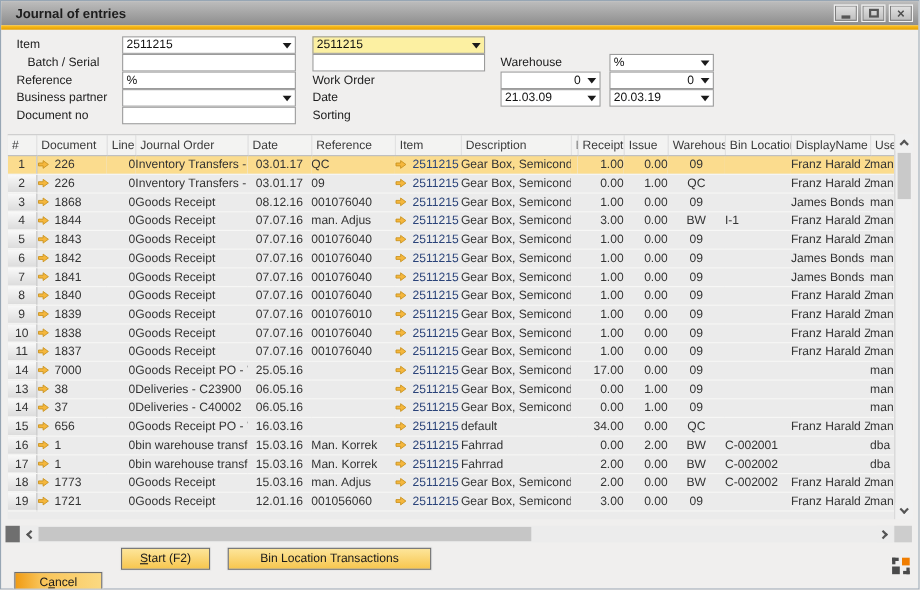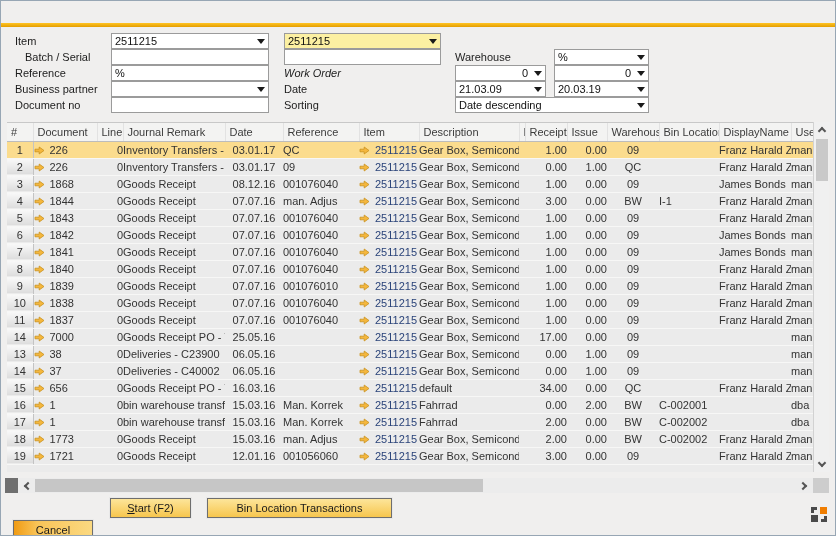--- a/index.html
+++ b/index.html
@@ -75,48 +75,61 @@
   .expand .tl{position:absolute;left:0;top:0;width:6px;height:6px;border-left:3px solid #4a4a4a;border-top:3px solid #4a4a4a;}
   .expand .tr{position:absolute;right:0;top:0;width:7px;height:7px;background:#f07d00;}
   .expand .bl{position:absolute;left:0;bottom:0;width:7px;height:7px;background:#4a4a4a;}
   .expand .br{position:absolute;right:0;bottom:0;width:6px;height:6px;border-right:3px solid #4a4a4a;border-bottom:3px solid #4a4a4a;}
 </style>
 </head>
 <body>
 
 <div class="window">
 
+  <div class="titlebar">
+    <span class="title">Journal of entries</span>
+    <div class="winbtns">
+      <div class="winbtn">
+          <span class="glyph-min"></span>
+        </div>
+      <div class="winbtn">
+          <span class="glyph-max"></span>
+        </div>
+      <div class="winbtn">
+          <span style="font-size:12px;">×</span>
+        </div>
+    </div>
+  </div>
   <div class="goldbar"></div>
 
   <span class="flabel" style="left:14px;top:33px;">Item</span>
   <div class="ffield combo" style="left:110px;top:32px;width:158px;"><span>2511215</span><span class="arr"></span></div>
   <div class="ffield combo active" style="left:283px;top:32px;width:157px;"><span>2511215</span><span class="arr"></span></div>
 
   <span class="flabel" style="left:24px;top:49px;">Batch / Serial</span>
   <div class="ffield" style="left:110px;top:48px;width:158px;"><span></span></div>
   <div class="ffield" style="left:283px;top:48px;width:157px;"><span></span></div>
   <span class="flabel" style="left:454px;top:49px;">Warehouse</span>
   <div class="ffield combo" style="left:553px;top:48px;width:95px;"><span>%</span><span class="arr"></span></div>
 
   <span class="flabel" style="left:14px;top:65px;">Reference</span>
   <div class="ffield" style="left:110px;top:64px;width:158px;"><span>%</span></div>
-  <span class="flabel" style="left:283px;top:65px;font-style:italic;">Work Order</span>
+  <span class="flabel" style="left:283px;top:65px;">Work Order</span>
   <div class="ffield combo num" style="left:454px;top:64px;width:91px;"><span class="val">0</span><span class="arr"></span></div>
   <div class="ffield combo num" style="left:553px;top:64px;width:95px;"><span class="val">0</span><span class="arr"></span></div>
 
   <span class="flabel" style="left:14px;top:81px;">Business partner</span>
   <div class="ffield combo" style="left:110px;top:80px;width:158px;"><span></span><span class="arr"></span></div>
   <span class="flabel" style="left:283px;top:81px;">Date</span>
   <div class="ffield combo" style="left:454px;top:80px;width:91px;"><span>21.03.09</span><span class="arr"></span></div>
   <div class="ffield combo" style="left:553px;top:80px;width:95px;"><span>20.03.19</span><span class="arr"></span></div>
 
   <span class="flabel" style="left:14px;top:97px;">Document no</span>
   <div class="ffield" style="left:110px;top:96px;width:158px;"><span></span></div>
   <span class="flabel" style="left:283px;top:97px;">Sorting</span>
-  <div class="ffield combo" style="left:454px;top:96px;width:194px;"><span>Date descending</span><span class="arr"></span></div>
 
   <div class="grid-wrap">
     <table class="grid">
       <colgroup>
         <col style="width:26px">
           <col style="width:64px">
           <col style="width:26px">
           <col style="width:102px">
         <col style="width:58px">
           <col style="width:76px">
@@ -128,21 +141,21 @@
           <col style="width:52px">
         <col style="width:60px">
           <col style="width:72px">
           <col style="width:22px">
       </colgroup>
       <thead>
           <tr id="grid-head">
             <th class="h-num">#</th>
             <th class="h-document">Document</th>
             <th class="h-line">Line</th>
-            <th class="h-remark">Journal Remark</th>
+            <th class="h-remark">Journal Order</th>
             <th class="h-date">Date</th>
             <th class="h-reference">Reference</th>
             <th class="h-item">Item</th>
             <th class="h-description">Description</th>
             <th class="h-bp">B</th>
             <th class="h-receipt">Receipt</th>
             <th class="h-issue">Issue</th>
             <th class="h-warehouse">Warehouse</th>
             <th class="h-bin_location">Bin Location</th>
             <th class="h-display_name">DisplayName</th>

